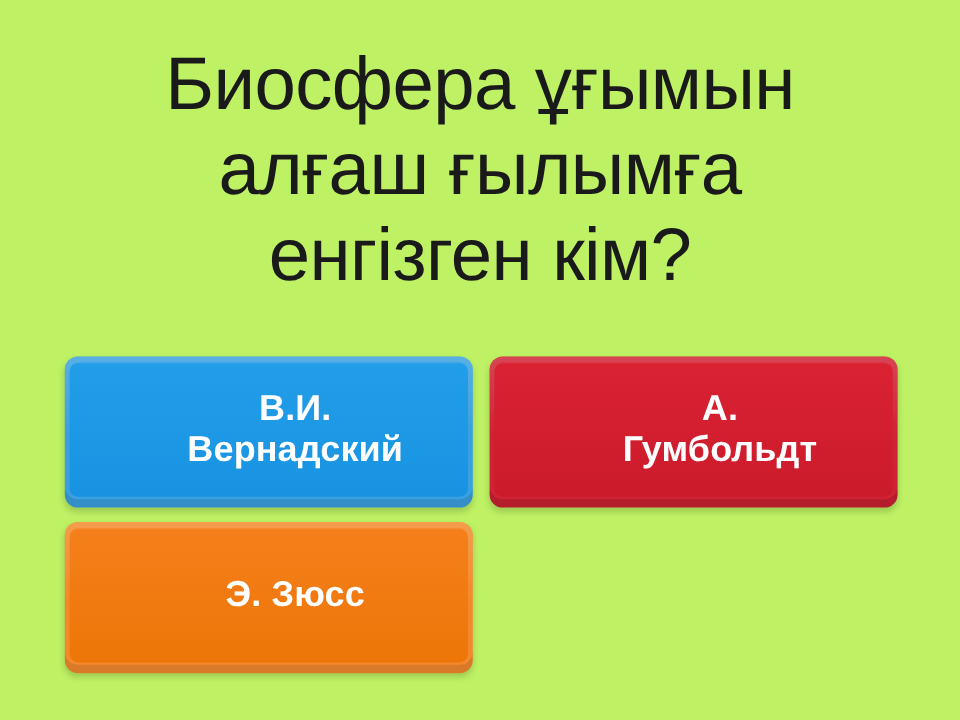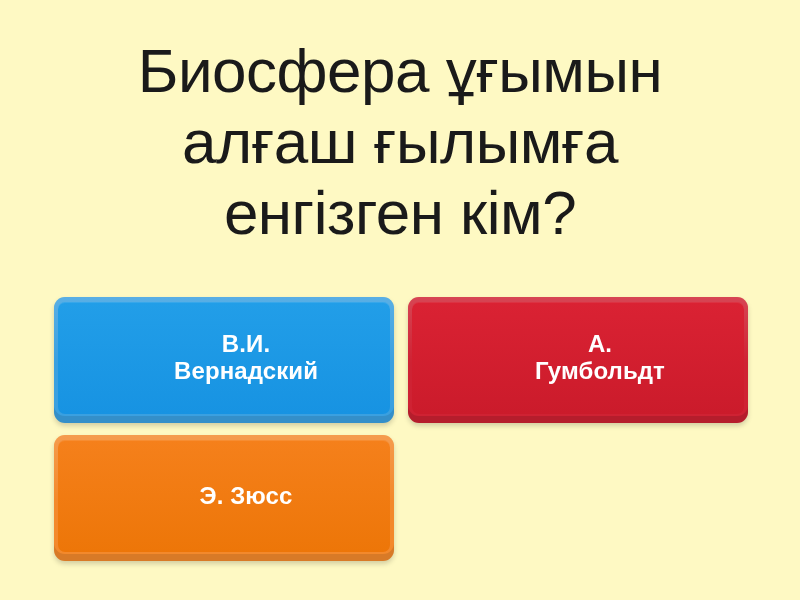--- a/index.html
+++ b/index.html
@@ -12,21 +12,21 @@
     height: 600px;
     overflow: hidden;
     font-family: "Liberation Sans", sans-serif;
     -webkit-font-smoothing: antialiased;
   }
 
   .quiz-screen {
     position: relative;
     width: 800px;
     height: 600px;
-    background: #fef9c3;
+    background: #bef264;
     display: flex;
     flex-direction: column;
   }
 
   
   .question-area {
     height: 285px;
     display: flex;
     align-items: center;
     justify-content: center;
@@ -103,21 +103,21 @@
     transform: translateY(-50%);
     font-size: 27px;
     font-weight: 400;
     color: rgba(255,255,255,0.52);
     line-height: 1;
     pointer-events: none;
     user-select: none;
   }
 
   .answer-label {
-    font-size: 24px;
+    font-size: 30px;
     font-weight: 700;
     color: #ffffff;
     text-align: center;
     line-height: 1.12;
     white-space: pre-line;
     letter-spacing: 0.1px;
   }
 
   
   .btn-a { background: #3aa0e0; }

